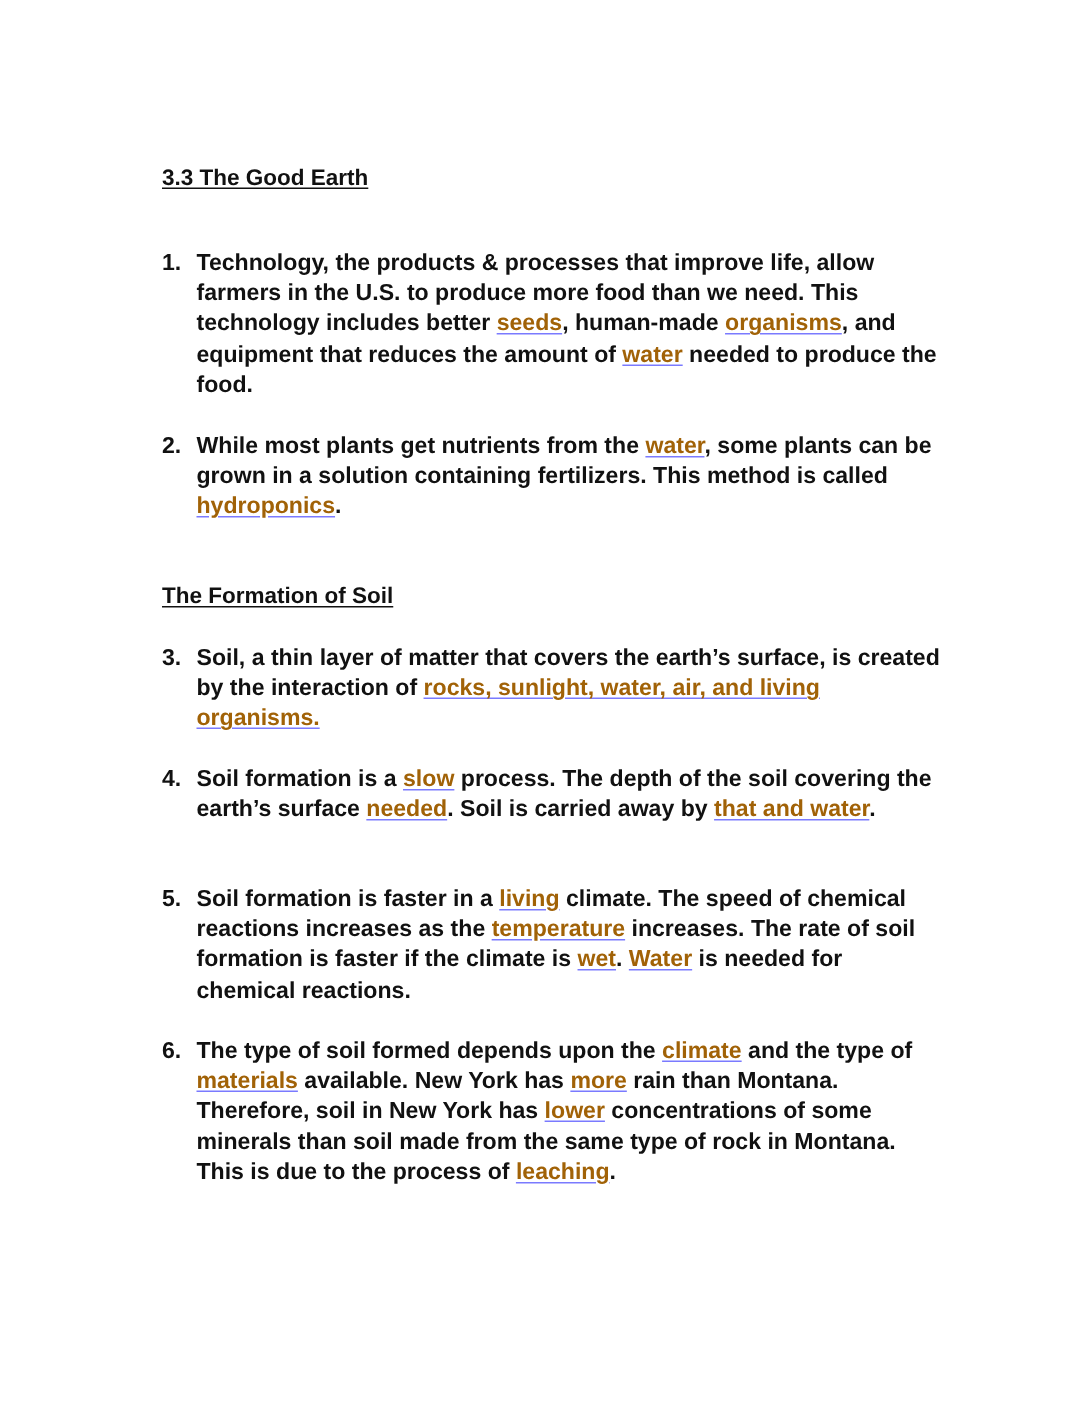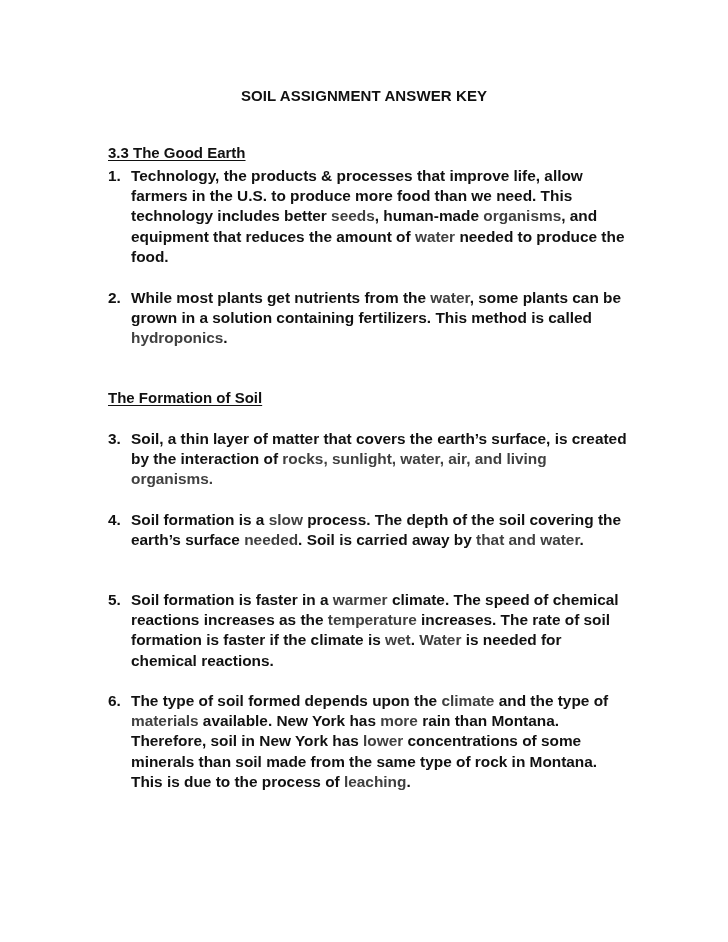--- a/index.html
+++ b/index.html
@@ -16,32 +16,31 @@
     .heading {
       position: absolute; left: 108px; text-decoration: underline;
       text-underline-offset: 2px; font-size: 15px;
     }
     .item {
       position: absolute; left: 108px; width: 520px; line-height: 20.2px;
     }
     .item .num { position: absolute; left: 0; top: 0; }
     .item .body { margin-left: 23px; display: block; }
     .ans {
-      color: #404040; 
+      color: #a16207; text-decoration: underline;
       text-decoration-color: #7a7aff; text-underline-offset: 2px;
       cursor: pointer;
     }
   </style>
 </head>
 <body>
 
 <div class="page">
-  <div class="title">SOIL ASSIGNMENT ANSWER KEY</div>
 
-  <div class="heading" style="top:144px">3.3 The Good Earth</div>
+  <div class="heading" style="top:110px">3.3 The Good Earth</div>
 
   <div class="item" style="top:166px">
     <span class="num">1.</span>
     <span class="body">Technology, the products &amp; processes that improve life, allow farmers in the U.S. to produce more food than we need.  This technology includes better <a class="ans">seeds</a>, human-made <a class="ans">organisms</a>, and equipment that reduces the amount of <a class="ans">water</a> needed to produce the food.</span>
   </div>
 
   <div class="item" style="top:288px">
     <span class="num">2.</span>
     <span class="body">While most plants get nutrients from the <a class="ans">water</a>, some plants can be grown in a solution containing fertilizers.  This method is called <a class="ans">hydroponics</a>.</span>
   </div>
@@ -53,20 +52,20 @@
     <span class="body">Soil, a thin layer of matter that covers the earth’s surface, is created by the interaction of <a class="ans">rocks, sunlight, water, air, and living organisms.</a></span>
   </div>
 
   <div class="item" style="top:510px">
     <span class="num">4.</span>
     <span class="body">Soil formation is a <a class="ans">slow</a> process.  The depth of the soil covering the earth’s surface <a class="ans">needed</a>.  Soil is carried away by <a class="ans">that and water</a>.</span>
   </div>
 
   <div class="item" style="top:590px">
     <span class="num">5.</span>
-    <span class="body">Soil formation is faster in a <a class="ans">warmer</a> climate.  The speed of chemical reactions increases as the <a class="ans">temperature</a> increases. The rate of soil formation is faster if the climate is <a class="ans">wet</a>.  <a class="ans">Water</a> is needed for chemical reactions.</span>
+    <span class="body">Soil formation is faster in a <a class="ans">living</a> climate.  The speed of chemical reactions increases as the <a class="ans">temperature</a> increases. The rate of soil formation is faster if the climate is <a class="ans">wet</a>.  <a class="ans">Water</a> is needed for chemical reactions.</span>
   </div>
 
   <div class="item" style="top:691px">
     <span class="num">6.</span>
     <span class="body">The type of soil formed depends upon the <a class="ans">climate</a> and the type of <a class="ans">materials</a> available.  New York has <a class="ans">more</a> rain than Montana. Therefore, soil in New York has <a class="ans">lower</a> concentrations of some minerals than soil made from the same type of rock in Montana.  This is due to the process of <a class="ans">leaching</a>.</span>
   </div>
 </div>
 
 </body></html>

